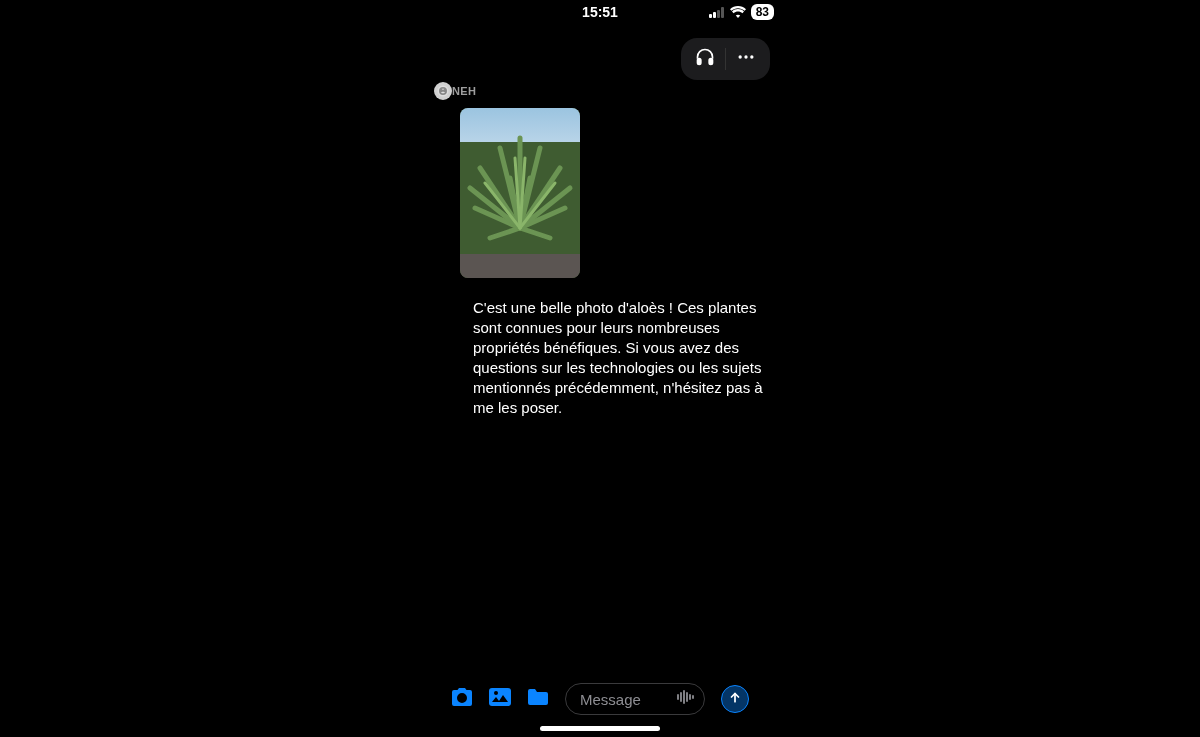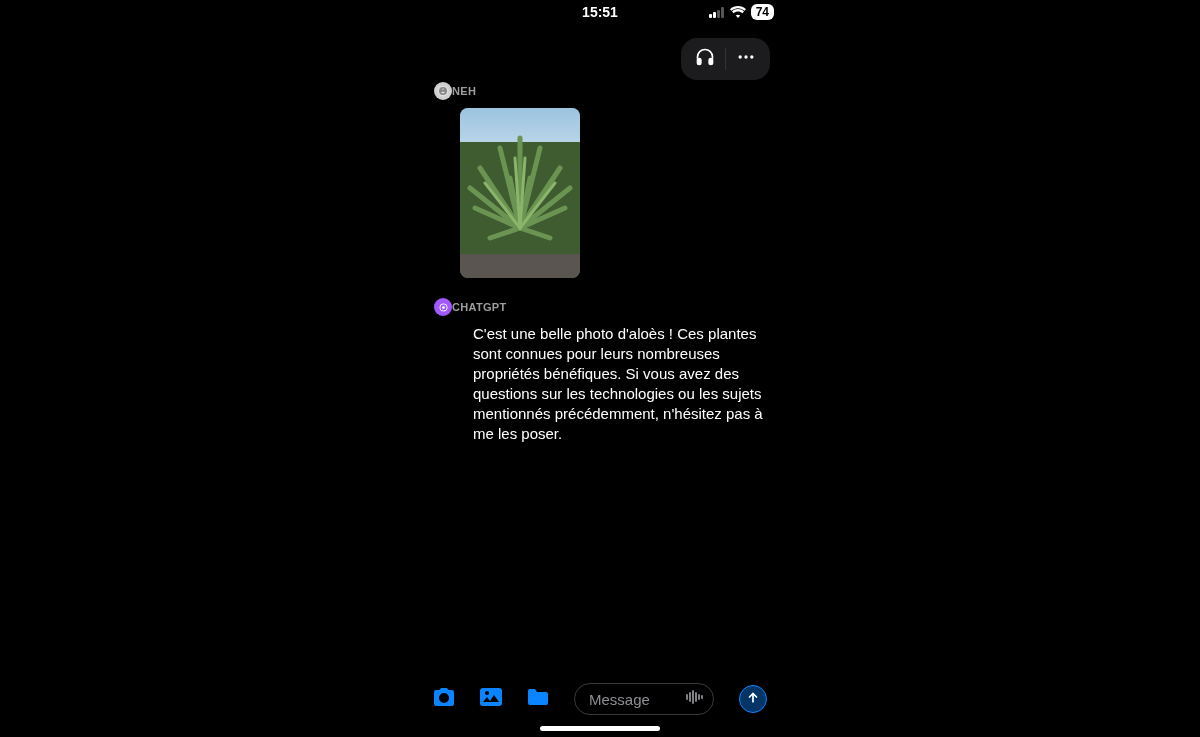--- a/index.html
+++ b/index.html
@@ -83,21 +83,21 @@
       background: #5b5552; }
     .bot-text {
       margin-left: 39px; color: #fff; font-size: 15px; line-height: 1.33;
       max-width: 300px;
     }
 
     
     .composer {
       position: absolute; bottom: 22px; left: 0; right: 0;
       display: flex; align-items: center; justify-content: center;
-      gap: 25px; padding: 0 20px;
+      gap: 16px; padding: 0 20px;
     }
     .cmp-icon { color: #0A84FF; width: 22px; height: 22px; display:flex; align-items:center; justify-content:center; }
     .input-wrap {
       flex: 0 0 140px;
       display: flex; align-items: center;
       border: 1px solid #3a3a3c; border-radius: 18px;
       height: 32px; padding: 0 10px 0 14px;
       justify-content: space-between;
     }
     .ph { color: #8E8E93; font-size: 15px; }
@@ -131,21 +131,21 @@
               <rect x="8" y="3" width="3" height="8" rx="1" fill="#555"></rect>
               <rect x="12" y="0" width="3" height="11" rx="1" fill="#555"></rect>
             </g>
           </svg>
       </span>
       <span class="wifi-icon">
         <svg width="16" height="12" viewBox="0 0 16 12">
             <path fill="#fff" d="M8 12 L10.2 9.6 C9 8.6 7 8.6 5.8 9.6 Z M3.6 7.2 C6 5 10 5 12.4 7.2 L14 5.5 C10.6 2.3 5.4 2.3 2 5.5 Z M0 3.3 C4.4 -1.1 11.6 -1.1 16 3.3 L14.6 4.8 C10.9 1.3 5.1 1.3 1.4 4.8 Z"></path>
           </svg>
       </span>
-      <span class="battery-badge">74</span>
+      <span class="battery-badge">83</span>
     </div>
   </div>
 
   <div class="top-actions">
     <div class="top-btn">
       <span>
         <svg width="20" height="20" viewBox="0 0 24 24" fill="none" stroke="#fff" stroke-width="2">
             <path d="M3 14v-2a9 9 0 0 1 18 0v2"></path>
             <rect x="3" y="14" width="4" height="7" rx="2" fill="#fff"></rect>
             <rect x="17" y="14" width="4" height="7" rx="2" fill="#fff"></rect>
@@ -200,29 +200,20 @@
               <path d="M60 120 L95 75"></path>
             <path d="M60 120 L55 50"></path>
               <path d="M60 120 L65 50"></path>
           </g>
         </svg>
         <div class="pebbles"></div>
       </div>
     </div>
 
     <div class="msg">
-      <div class="msg-head">
-        <div class="avatar bot">
-          <svg width="11" height="11" viewBox="0 0 24 24">
-              <circle cx="12" cy="12" r="8" fill="none" stroke="#fff" stroke-width="2"></circle>
-              <circle cx="12" cy="12" r="3" fill="#fff"></circle>
-            </svg>
-        </div>
-        <div class="sender">CHATGPT</div>
-      </div>
       <div class="bot-text">C'est une belle photo d'aloès ! Ces plantes sont connues pour leurs nombreuses propriétés bénéfiques. Si vous avez des questions sur les technologies ou les sujets mentionnés précédemment, n'hésitez pas à me les poser.</div>
     </div>
 
   </div>
 
   <div class="composer">
     <div class="cmp-icon">
       <span>
         <svg width="24" height="22" viewBox="0 0 24 22" fill="#0A84FF">
             <path d="M9 2l-1.5 2H4a2 2 0 0 0-2 2v12a2 2 0 0 0 2 2h16a2 2 0 0 0 2-2V6a2 2 0 0 0-2-2h-3.5L15 2H9zm3 5a5 5 0 1 1 0 10 5 5 0 0 1 0-10z"></path>

